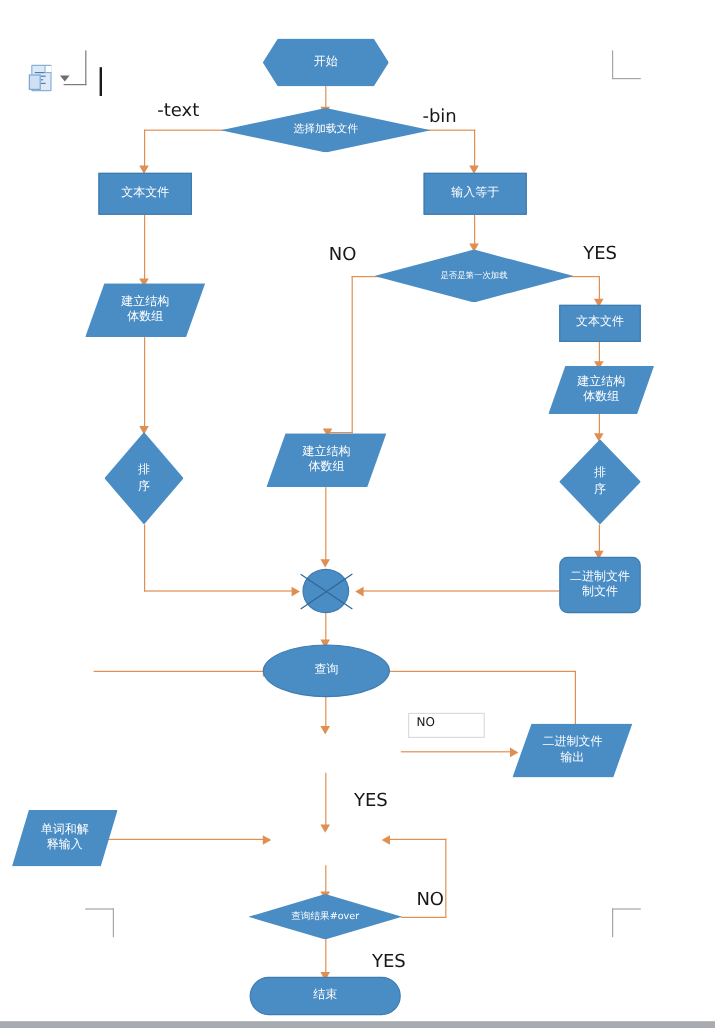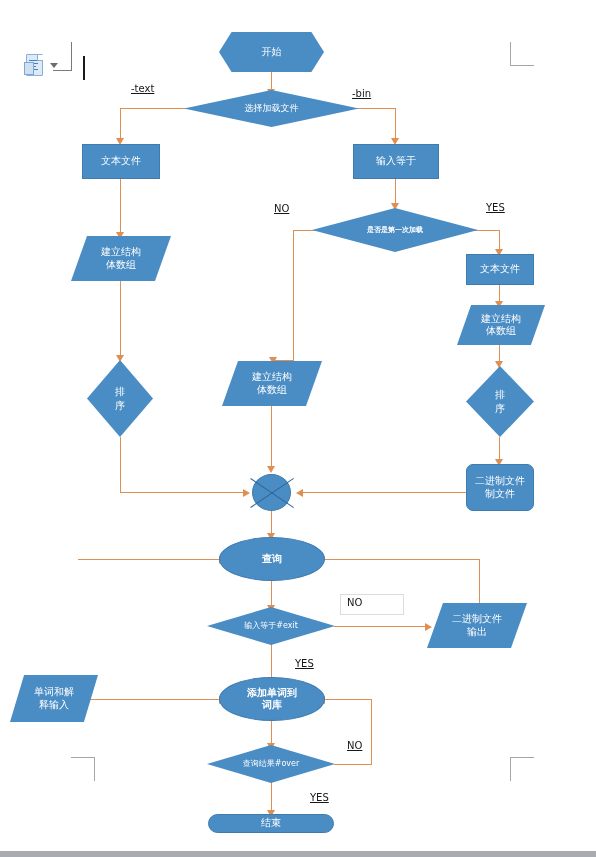--- a/index.html
+++ b/index.html
@@ -47,21 +47,21 @@
   .shape{
     position:absolute;box-sizing:border-box;
     color:#ffffff;display:flex;align-items:center;justify-content:center;
     text-align:center;line-height:1.25;font-size:10px;
     background:#4a8cc4;border:1px solid #3e7cb0;
     white-space:pre-line;
   }
   .shape.rect{border-radius:0;}
   .shape.round{border-radius:7px;}
   .shape.stadium{border-radius:999px;}
-  .shape.ellipse{border-radius:50%;font-weight:bold;}
+  .shape.ellipse{border-radius:50%;}
   .shape.hex{
     border:none;
     clip-path:polygon(12% 0,88% 0,100% 50%,88% 100%,12% 100%,0 50%);
   }
   .shape.diamond{
     border:none;
     clip-path:polygon(50% 0,100% 50%,50% 100%,0 50%);
   }
   .shape.para{
     border:none;
@@ -80,21 +80,21 @@
   
   .ln{position:absolute;background:#e08f52;}
   .lnh{height:1.4px;}
   .lnv{width:1.4px;}
   .arw{position:absolute;width:0;height:0;}
   .arw.down{border-left:4px solid transparent;border-right:4px solid transparent;border-top:7px solid #e08f52;}
   .arw.right{border-top:4px solid transparent;border-bottom:4px solid transparent;border-left:7px solid #e08f52;}
   .arw.left{border-top:4px solid transparent;border-bottom:4px solid transparent;border-right:7px solid #e08f52;}
 
   
-  .lbl{position:absolute;font-size:10px;color:#171717;white-space:nowrap;text-decoration:underline;}
+  .lbl{position:absolute;font-size:15px;color:#171717;white-space:nowrap;}
   .lblbox{
     position:absolute;font-size:10px;color:#171717;
     border:1px solid #dcdcdc;background:#ffffff;
     padding:2px 6px;box-sizing:border-box;
   }
 
   .bottombar{position:absolute;left:0;bottom:0;width:596px;height:6px;background:#a8acb0;}
 </style>
 </head>
 <body>
@@ -210,21 +210,21 @@
   <div class="arw down" style="left:267px;top:810px;"></div>
 
   <div class="shape hex" style="left:219px;top:32px;width:105px;height:40px;">开始</div>
 
   <div class="shape diamond" style="left:184px;top:90px;width:175px;height:37px;font-size:9px;">选择加载文件</div>
 
   <div class="shape rect" style="left:82px;top:144px;width:78px;height:35px;">文本文件</div>
 
   <div class="shape rect" style="left:353px;top:144px;width:86px;height:35px;">输入等于</div>
 
-  <div class="shape diamond" style="left:312px;top:208px;width:166px;height:44px;font-size:7px;font-weight:bold;">是否是第一次加载</div>
+  <div class="shape diamond" style="left:312px;top:208px;width:166px;height:44px;font-size:7px;">是否是第一次加载</div>
 
   <div class="shape para" style="left:71px;top:236px;width:100px;height:45px;">建立结构
 体数组</div>
 
   <div class="shape rect" style="left:466px;top:254px;width:68px;height:31px;">文本文件</div>
 
   <div class="shape para" style="left:457px;top:305px;width:88px;height:40px;">建立结构
 体数组</div>
 
   <div class="shape diamond vtext" style="left:466px;top:366px;width:68px;height:71px;">排
@@ -241,34 +241,31 @@
 
   <div class="shape merge" style="left:252px;top:474px;width:39px;height:37px;position:absolute;">
     <div class="merge-x">
       <span class="a"></span><span class="b"></span>
     </div>
   </div>
 
 
   <div class="shape ellipse" style="left:219px;top:537px;width:106px;height:44px;">查询</div>
 
-  <div class="shape diamond" style="left:207px;top:607px;width:128px;height:38px;font-size:8px;">输入等于#exit</div>
 
   <div class="shape para" style="left:427px;top:603px;width:100px;height:45px;">二进制文件
 输出</div>
 
   <div class="shape para" style="left:10px;top:675px;width:88px;height:47px;">单词和解
 释输入</div>
 
-  <div class="shape ellipse" style="left:219px;top:677px;width:106px;height:44px;">添加单词到
-词库</div>
 
   <div class="shape diamond" style="left:207px;top:745px;width:128px;height:38px;font-size:8px;">查询结果#over</div>
 
-  <div class="shape stadium" style="left:208px;top:814px;width:126px;height:19px;">结束</div>
+  <div class="shape stadium" style="left:208px;top:814px;width:126px;height:32px;">结束</div>
 
   <div class="lbl" style="left:131px;top:83px;">-text</div>
   <div class="lbl" style="left:352px;top:88px;">-bin</div>
   <div class="lbl" style="left:274px;top:203px;">NO</div>
   <div class="lbl" style="left:486px;top:202px;">YES</div>
   <div class="lblbox" style="left:340px;top:594px;width:64px;height:21px;">NO</div>
   <div class="lbl" style="left:295px;top:658px;">YES</div>
   <div class="lbl" style="left:347px;top:740px;">NO</div>
   <div class="lbl" style="left:310px;top:792px;">YES</div>
 

